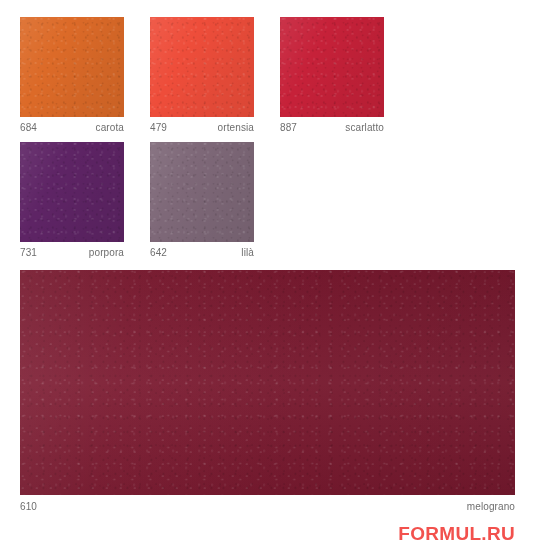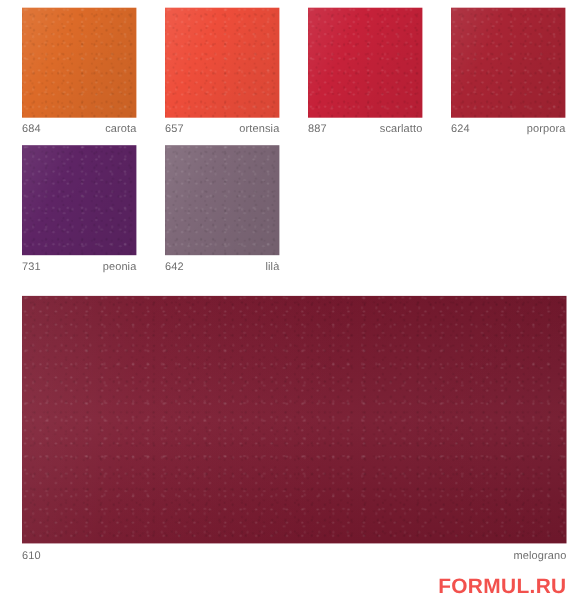--- a/index.html
+++ b/index.html
@@ -14,21 +14,21 @@
     font-family: "Liberation Sans", sans-serif;
     overflow: hidden;
     position: relative;
   }
 
   .sheet {
     position: relative;
     width: 534px;
     height: 547px;
     box-sizing: border-box;
-    padding: 7px 19px 0 20px;
+    padding: 17px 19px 0 20px;
   }
 
   
   .swatch-row {
     display: flex;
     gap: 26px;
     margin-bottom: 9px;
   }
   .swatch-cell {
     width: 104px;
@@ -98,21 +98,21 @@
   }
   .caption-big {
     width: 495px;
     margin-top: 6px;
   }
   .code { text-align: left; }
   .name { text-align: left; }
 
   
   .big-block {
-    margin-top: 21px;
+    margin-top: 12px;
   }
 
   
   .watermark {
     position: absolute;
     right: 19px;
     bottom: 2px;
     font-size: 19px;
     font-weight: bold;
     letter-spacing: .3px;
@@ -135,55 +135,45 @@
         <span class="code">684</span>
         <span class="name">carota</span>
       </div>
     </div>
     <div class="swatch-cell">
       <div class="chip" style="background-color: rgb(238, 77, 58);">
         <div class="grain"></div>
         <div class="sheen"></div>
       </div>
       <div class="caption">
-        <span class="code">657</span>
+        <span class="code">479</span>
         <span class="name">ortensia</span>
       </div>
     </div>
     <div class="swatch-cell">
       <div class="chip" style="background-color: rgb(198, 33, 57);">
         <div class="grain"></div>
         <div class="sheen"></div>
       </div>
       <div class="caption">
         <span class="code">887</span>
         <span class="name">scarlatto</span>
       </div>
     </div>
-    <div class="swatch-cell">
-      <div class="chip" style="background-color: rgb(168, 36, 52);">
-        <div class="grain"></div>
-        <div class="sheen"></div>
-      </div>
-      <div class="caption">
-        <span class="code">624</span>
-        <span class="name">porpora</span>
-      </div>
-    </div>
   </div>
 
   <div class="swatch-row">
     <div class="swatch-cell">
       <div class="chip" style="background-color: rgb(94, 36, 101);">
         <div class="grain"></div>
         <div class="sheen"></div>
       </div>
       <div class="caption">
         <span class="code">731</span>
-        <span class="name">peonia</span>
+        <span class="name">porpora</span>
       </div>
     </div>
     <div class="swatch-cell">
       <div class="chip" style="background-color: rgb(126, 104, 120);">
         <div class="grain"></div>
         <div class="sheen"></div>
       </div>
       <div class="caption">
         <span class="code">642</span>
         <span class="name">lilà</span>

